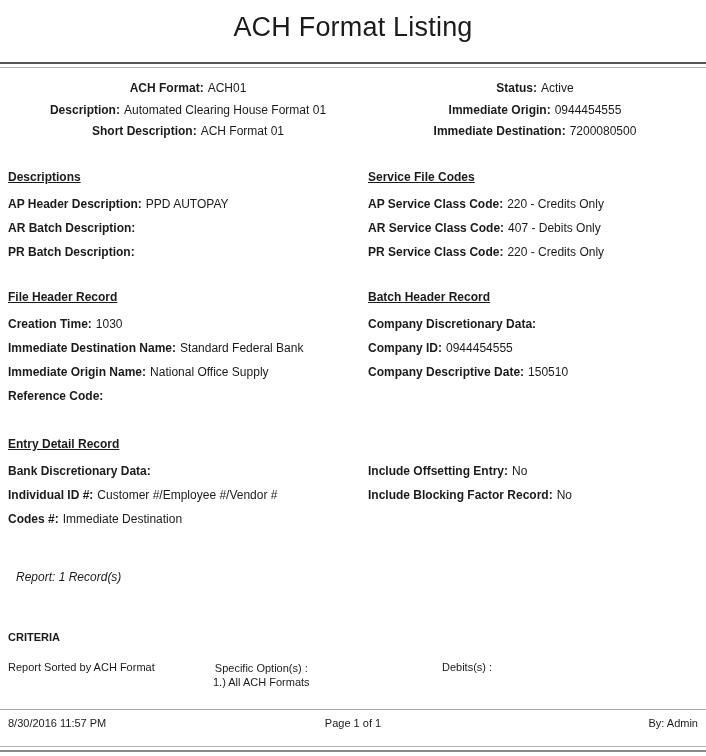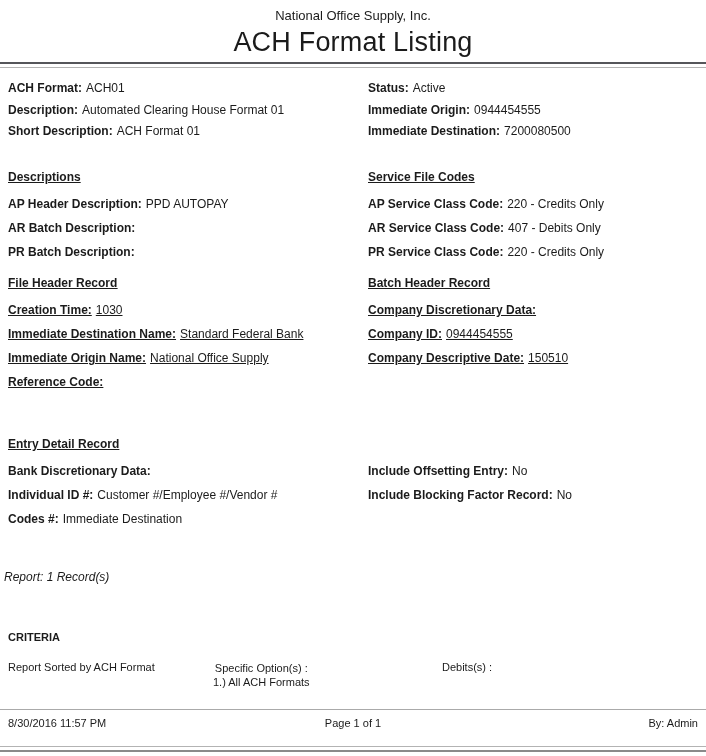--- a/index.html
+++ b/index.html
@@ -25,33 +25,33 @@
   .rule-double-top { top: 62px; }
   .rule-double-bottom { top: 746px; border-top: 1px solid #b3b3b3; border-bottom: 2px solid #8a8a8a; }
 
   .rule-single { position: absolute; top: 709px; left: 0; width: 706px; border-top: 1px solid #aaaaaa; }
 
   .twocol {
     position: absolute; left: 8px; right: 4px;
     display: grid;
     grid-template-columns: 360px 1fr;
   }
-  .block-summary { top: 81px; }
+  .block-summary { top: 81px; text-align: center; }
   .block-desc    { top: 170px; }
-  .block-fhr     { top: 276px; text-decoration: underline; }
+  .block-fhr     { top: 290px; }
   .block-edr     { top: 437px; }
 
   .row { height: 24px; white-space: nowrap; }
   .block-summary .row { height: 21.5px; }
   .sec-h { height: 27px; font-weight: bold; }
   .sec-h span { text-decoration: underline; }
   .lbl { font-weight: bold; }
   .val { margin-left: 4px; }
 
-  .report-line { position: absolute; top: 570px; left: 4px; font-style: italic; text-align: right; }
+  .report-line { position: absolute; top: 570px; left: 16px; font-style: italic; text-align: right; }
 
   .criteria-head { position: absolute; top: 631px; left: 8px; font-weight: bold; font-size: 11px; }
   .criteria-row { position: absolute; top: 661px; left: 0; right: 0; font-size: 11px; }
   .crit-sorted  { position: absolute; left: 8px;   top: 0; white-space: nowrap; }
   .crit-options { position: absolute; left: 213px; top: 0; white-space: nowrap; }
   .crit-filters { position: absolute; left: 442px; top: 0; white-space: nowrap; }
   .crit-options div { line-height: 14px; text-align: center; }
 
   .footer-row {
     position: absolute; top: 717px; left: 8px; right: 8px;
@@ -60,21 +60,20 @@
   }
   .footer-center { text-align: center; }
   .footer-right { text-align: right; }
 </style>
 </head>
 <body>
 
 <div class="page">
 
   <div class="doc-header">
-    <div class="company">National Office Supply, Inc.</div>
     <div class="title">ACH Format Listing</div>
   </div>
 
   <div class="rule-double-top"></div>
 
   <div class="twocol block-summary">
     <div class="col">
       <div class="row"><span class="lbl">ACH Format:</span><span class="val">ACH01</span></div>
       <div class="row"><span class="lbl">Description:</span><span class="val">Automated Clearing House Format 01</span></div>
       <div class="row"><span class="lbl">Short Description:</span><span class="val">ACH Format 01</span></div>

